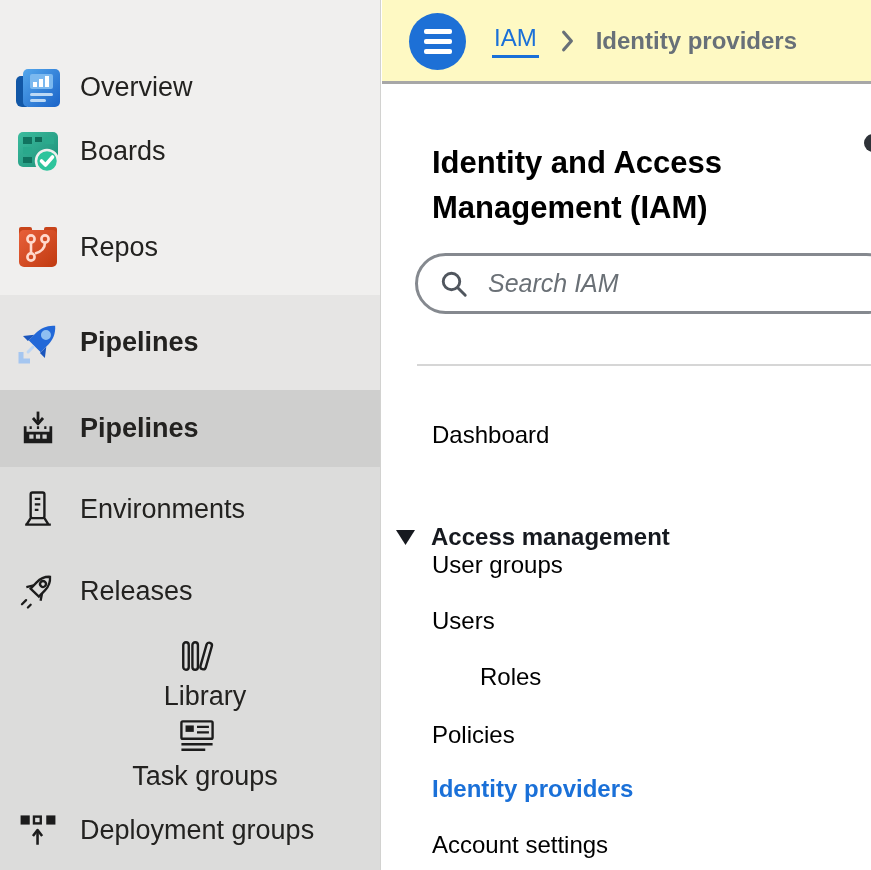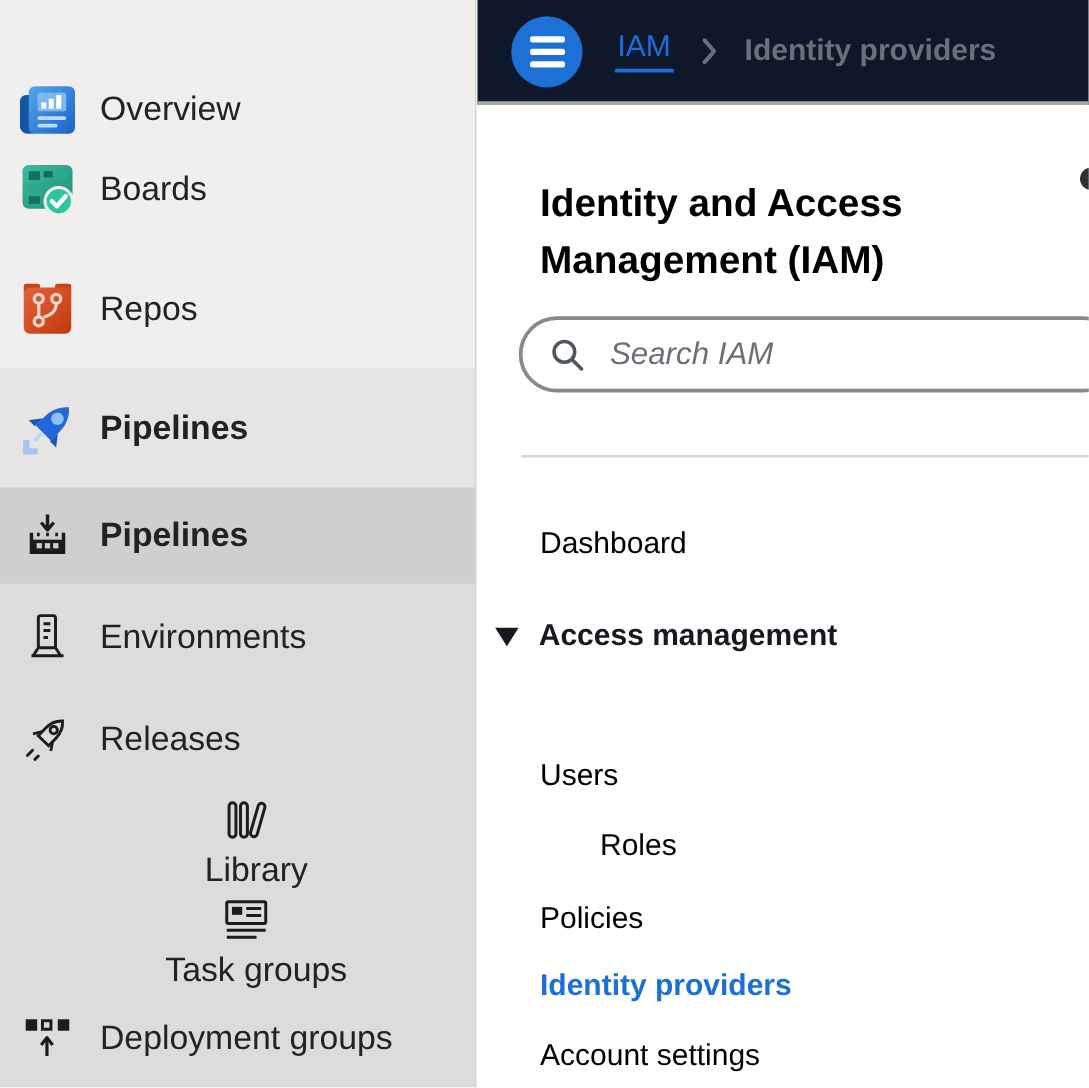--- a/index.html
+++ b/index.html
@@ -31,21 +31,21 @@
   .r6 { top:551px; height:80px; }
   .r7 { top:631px; height:80px;flex-direction:column; }
   .r8 { top:711px; height:80px;flex-direction:column; }
   .r9 { top:791px; height:79px; }
   .r3 .s-label, .r4 .s-label { font-weight:700; }
 
   
   .panel { position:absolute; left:382px; top:0; width:489px; height:870px; background:#fff; }
   .p-header {
     position:absolute; left:0; top:0; width:100%; height:84px; box-sizing:border-box;
-    background:#0f172a; border-bottom:3px solid #a7a7a7;
+    background:#fef9c3; border-bottom:3px solid #a7a7a7;
   }
   .menu-btn {
     position:absolute; left:27px; top:13px; width:57px; height:57px; border-radius:50%;
     background:#1d70d6; border:none; display:flex; flex-direction:column;
     justify-content:center; align-items:center; gap:5px; cursor:pointer; padding:0;
   }
   .menu-btn .bar { width:28px; height:5px; border-radius:2px; background:#fff; }
   .crumbs { position:absolute; left:110px; top:0; height:81px; display:flex; align-items:center; gap:21px; }
   .crumb-root {
     color:#1a70d8; font-size:24px; font-weight:500; text-decoration:none;
@@ -76,21 +76,21 @@
   .search input::placeholder { font-style:italic; color:#6a7076; opacity:1; }
 
   .divider { position:absolute; left:35px; top:364px; width:454px; height:2px; background:#d6d6d6; }
 
   .nav-item {
     position:absolute; left:50px; height:30px; display:flex; align-items:center;
     font-size:24px; color:#000000; cursor:pointer; white-space:nowrap;
   }
   .nav-item.section { left:14px; font-weight:700; color:#16191f; gap:16px; }
   .nav-item.active { color:#1a70d8; font-weight:700; }
-  .n0 { top:420px; } .n1 { top:494px; } .n2 { top:550px; } .n3 { top:606px; }
+  .n0 { top:420px; } .n1 { top:522px; } .n2 { top:550px; } .n3 { top:606px; }
   .n4 { top:662px;margin-left:48px; } .n5 { top:720px; } .n6 { top:774px; } .n7 { top:830px; }
 </style>
 </head>
 <body>
 
 <div class="app">
 
   <nav class="sidebar">
     <div class="cap-top"></div>
 
@@ -297,20 +297,23 @@
 
     <div class="nav-item section n1">
       <span style="display:flex;">
         <svg width="19" height="15" viewBox="0 0 14 11">
             <path d="M0 0 h14 L7 11 z" fill="#16191f"></path>
           </svg>
       </span>
       <span>Access management</span>
     </div>
 
+    <div class="nav-item n2">
+      <span>User groups</span>
+    </div>
 
     <div class="nav-item n3">
       <span>Users</span>
     </div>
 
     <div class="nav-item n4">
       <span>Roles</span>
     </div>
 
     <div class="nav-item n5">

